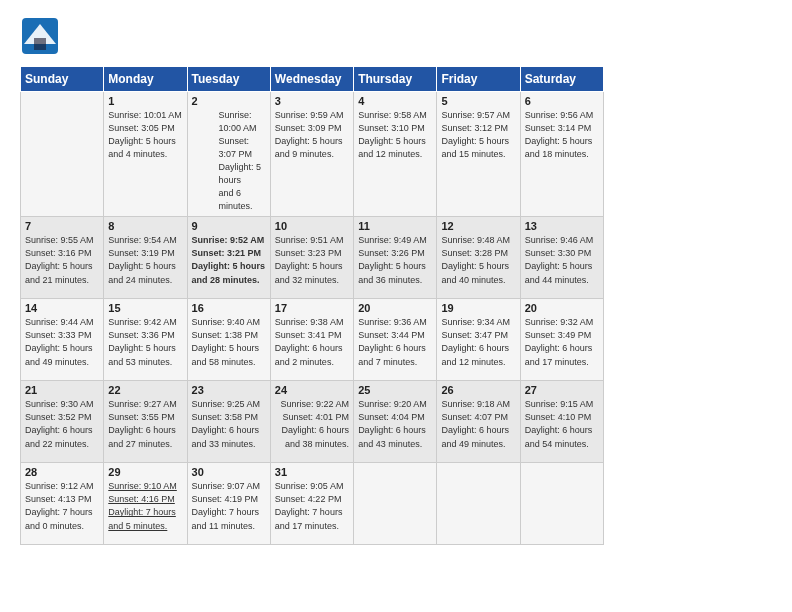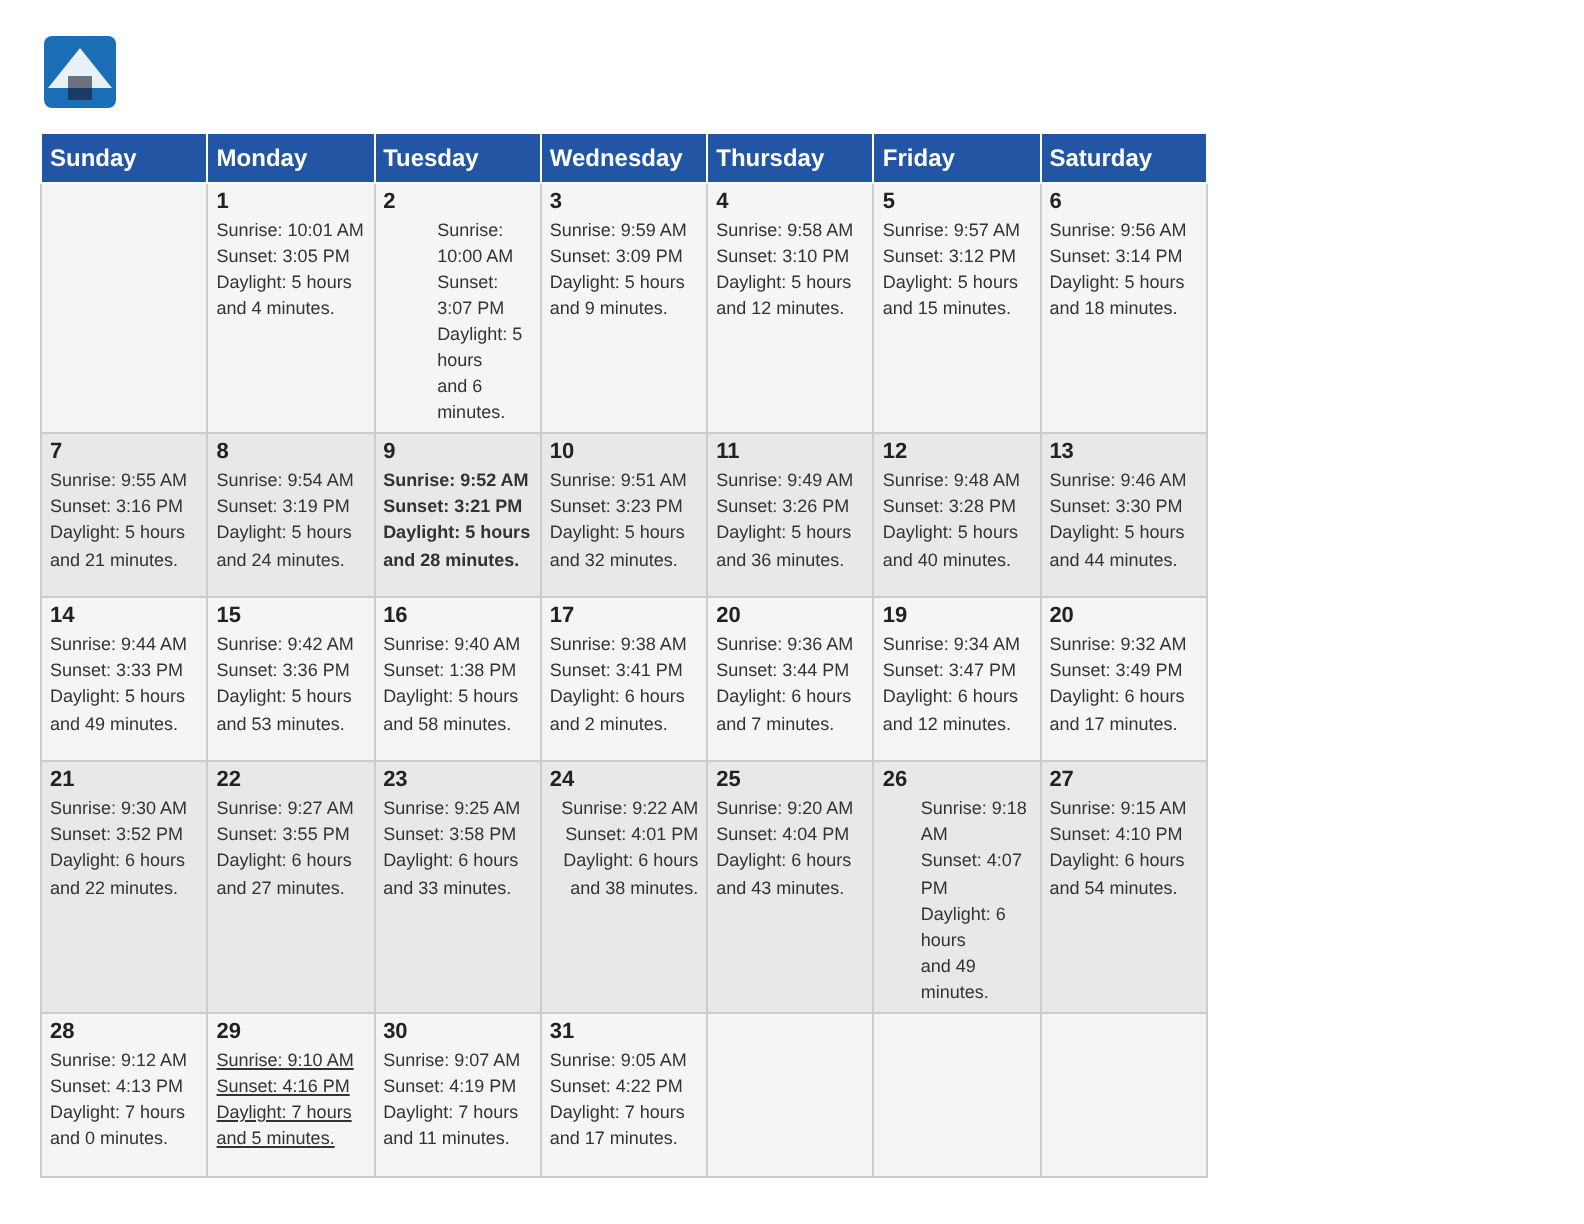--- a/index.html
+++ b/index.html
@@ -296,21 +296,21 @@
           </td>
           <td>
             <span class="day-num">25</span>
             <div class="day-info" style="white-space: pre-line;">Sunrise: 9:20 AM
 Sunset: 4:04 PM
 Daylight: 6 hours
 and 43 minutes.</div>
           </td>
           <td>
             <span class="day-num">26</span>
-            <div class="day-info" style="white-space: pre-line; margin-left: 19px;">Sunrise: 9:18 AM
+            <div class="day-info" style="white-space: pre-line;">Sunrise: 9:18 AM
 Sunset: 4:07 PM
 Daylight: 6 hours
 and 49 minutes.</div>
           </td>
           <td>
             <span class="day-num">27</span>
             <div class="day-info" style="white-space: pre-line;">Sunrise: 9:15 AM
 Sunset: 4:10 PM
 Daylight: 6 hours
 and 54 minutes.</div>

